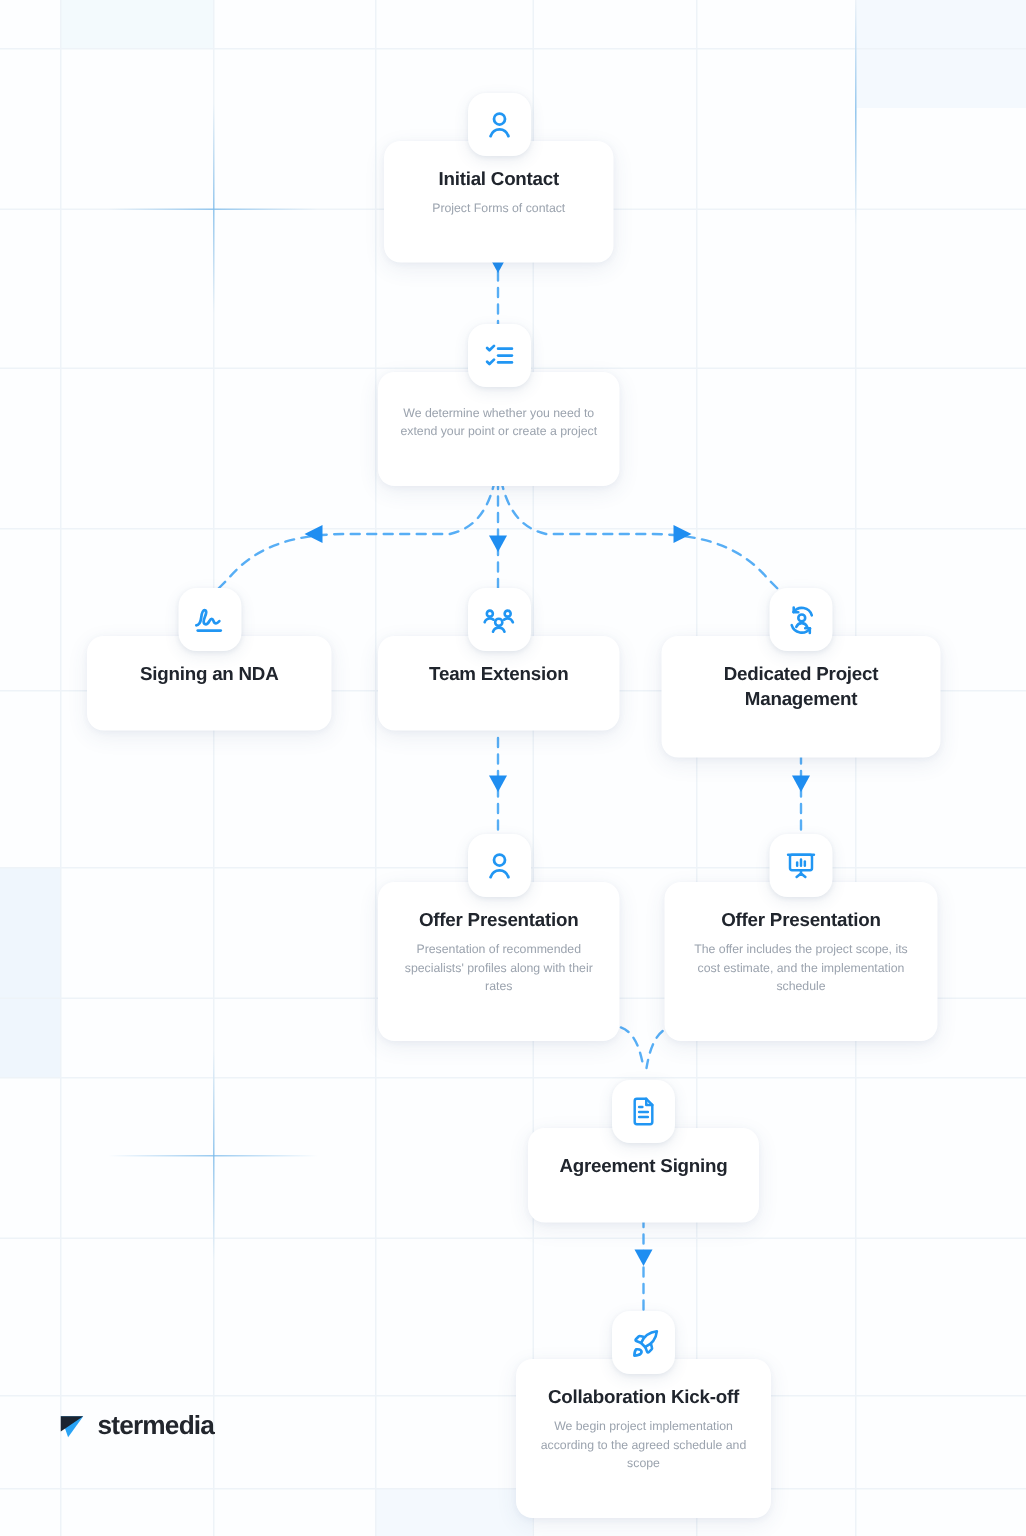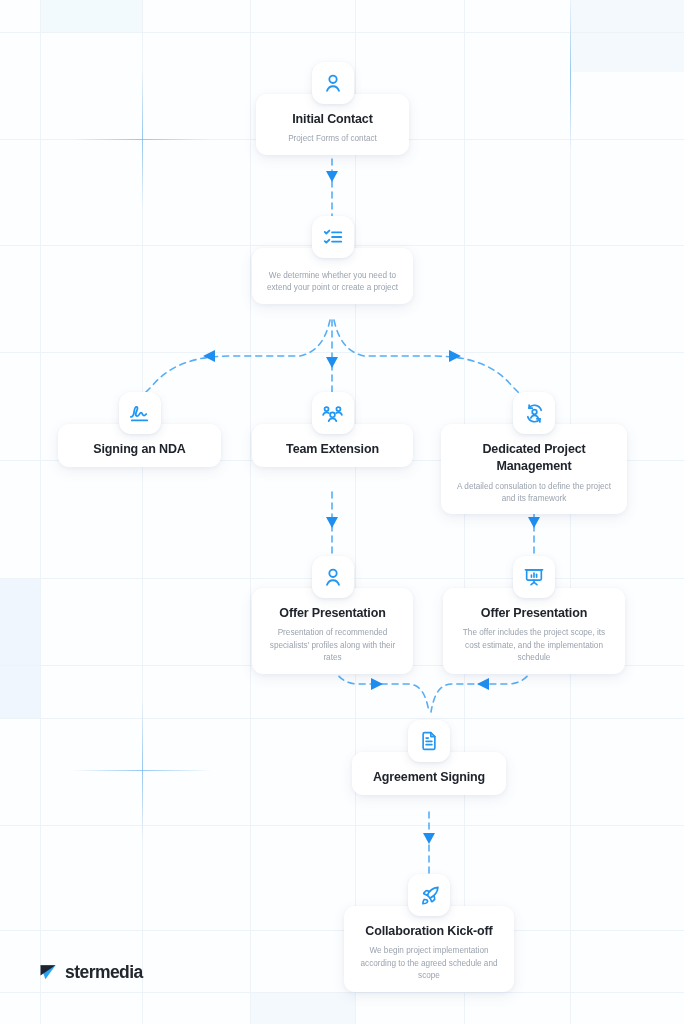--- a/index.html
+++ b/index.html
@@ -57,43 +57,43 @@
     display: flex; align-items: center; justify-content: center;
     z-index: 3;
   }
   .icon-tile svg { display: block; }
   .card {
     position: absolute;
     top: 32px; left: 0; right: 0;
     background: #ffffff;
     border-radius: 11px;
     box-shadow: 0 4px 14px rgba(54,86,130,.085), 0 1px 4px rgba(54,86,130,.05);
-    padding: 17px 12px 9px;
+    padding: 17px 12px 29px;
     text-align: center;
     z-index: 2;
   }
   .card .title {
     font-size: 12.5px;
     font-weight: bold;
     color: #20252d;
     letter-spacing: -0.15px;
     line-height: 1.38;
   }
   .card .desc {
     margin-top: 5px;
     font-size: 8.2px;
     color: #9ba3ae;
     line-height: 1.52;
   }
 
   
   #logo {
     position: absolute;
-    left: 38px; top: 962px;
-    display: flex; align-items: flex-start; gap: 7px;
+    left: 38px; top: 940px;
+    display: flex; align-items: center; gap: 7px;
   }
   #logo .mark { display: block; }
   #logo .word {
     font-size: 17.5px;
     font-weight: bold;
     color: #22262d;
     letter-spacing: -0.55px;
   }
 </style>
 </head>
@@ -237,21 +237,20 @@
         <circle cx="12" cy="10.4" r="2.4"></circle>
         <path d="M8.2 16.6c.8-1.7 2.1-2.6 3.8-2.6s3 .9 3.8 2.6"></path>
         <path d="M19 8.6A7.3 7.3 0 0 0 6.2 6.3"></path>
         <path d="M5 15.4a7.3 7.3 0 0 0 12.8 2.3"></path>
         <path d="M6.4 3.2v3.2h3.2"></path>
         <path d="M17.6 20.8v-3.2h-3.2"></path>
       </svg>
     </div>
     <div class="card">
       <div class="title">Dedicated Project Management</div>
-      <div class="desc">A detailed consulation to define the project and its framework</div>
     </div>
   </div>
 
   <div class="node" style="left:252px; top:556px; width:161px;">
     <div class="icon-tile">
       <svg width="22" height="22" viewBox="0 0 24 24" fill="none" stroke="#2196f3" stroke-width="2" stroke-linecap="round">
         <circle cx="12" cy="8" r="4"></circle>
         <path d="M5.5 20.5c1.2-3.4 3.6-5 6.5-5s5.3 1.6 6.5 5"></path>
       </svg>
     </div>

